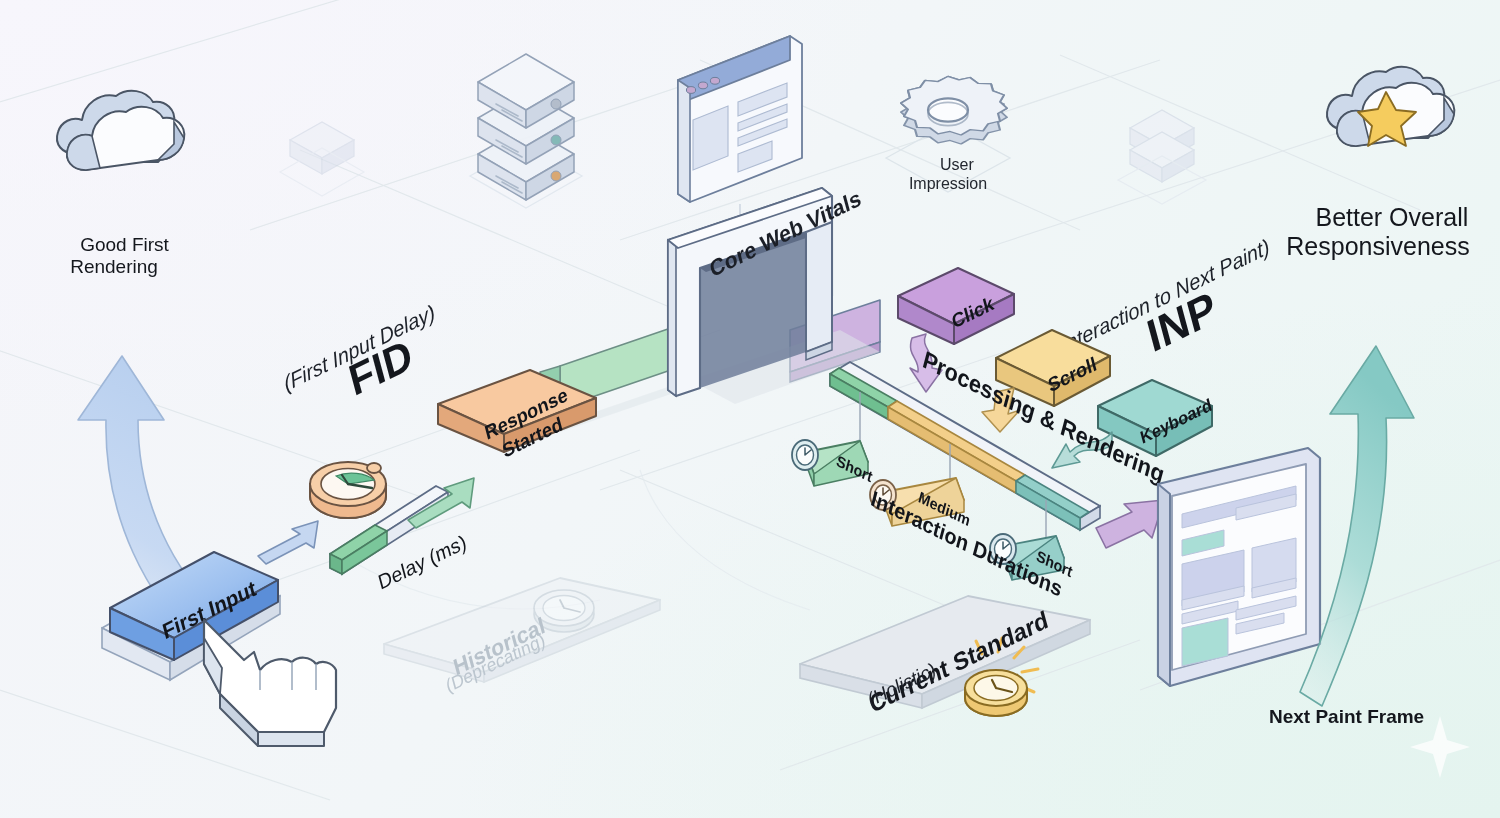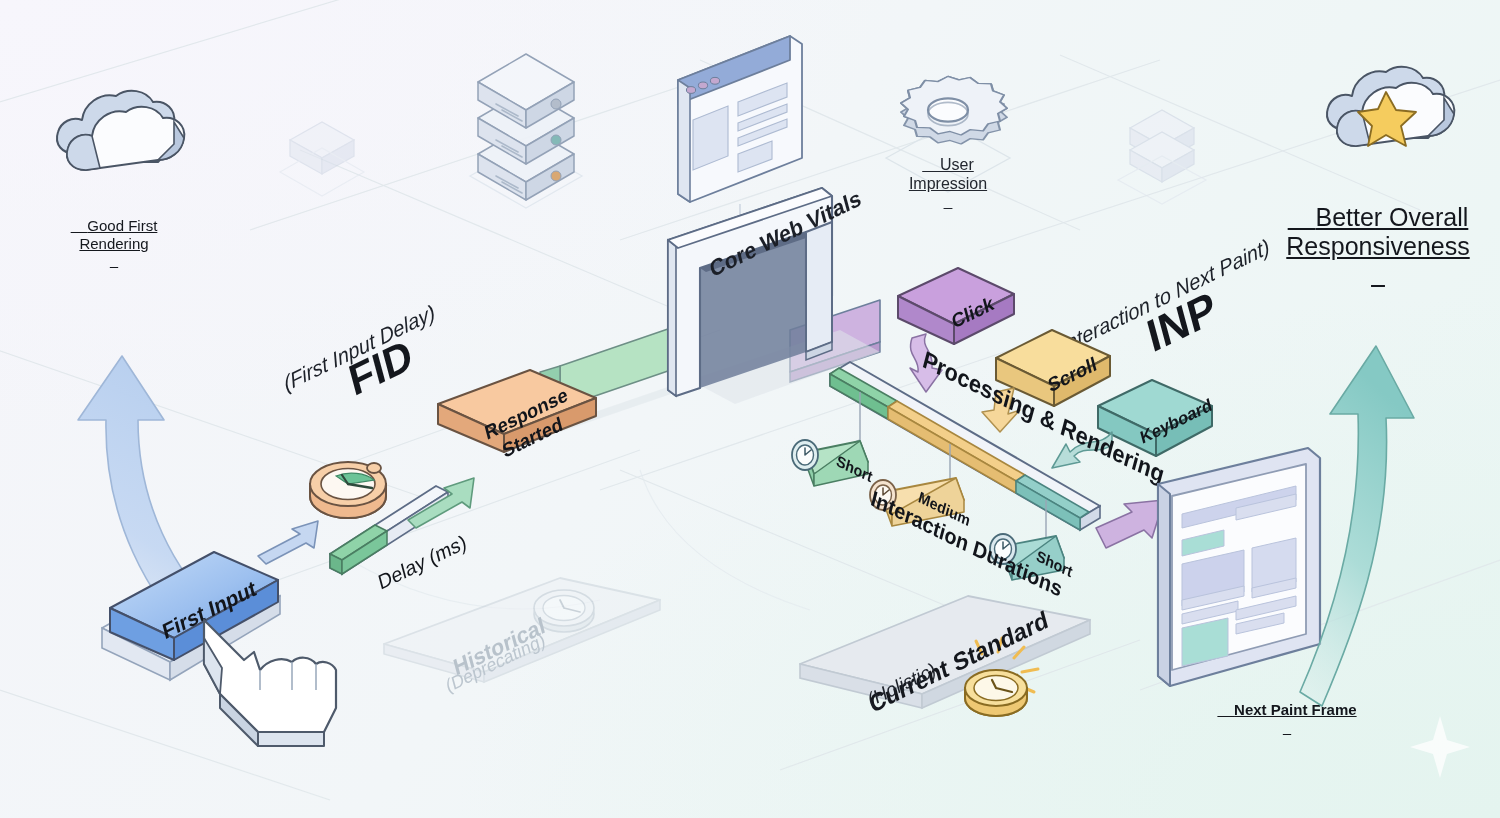--- a/index.html
+++ b/index.html
@@ -12,21 +12,21 @@
   #stage{
     position:relative;width:1500px;height:818px;overflow:hidden;
     background:
       radial-gradient(120% 110% at 100% 100%, #e4f4ef 0%, rgba(228,244,239,0) 58%),
       radial-gradient(110% 100% at 0% 0%, #f7f6fc 0%, rgba(247,246,252,0) 55%),
       linear-gradient(125deg,#f5f5fa 0%,#f2f6f8 45%,#eaf6f3 100%);
   }
   .lay{position:absolute;left:0;top:0;width:1500px;height:818px;}
   svg{display:block;overflow:visible;}
   .lbl{position:absolute;color:#16181d;line-height:1.15;white-space:pre;}
-  .lbl.c{text-align:center;transform:translateX(-50%);text-decoration:underline;}
+  .lbl.c{text-align:center;transform:translateX(-50%);}
   
   .iso30{display:inline-block;transform:rotate(-26deg) skewX(-11deg);}
   .iso30b{display:inline-block;transform:rotate(26deg) skewX(11deg);}
 </style>
 </head>
 <body>
 
 <div id="stage">
 
   <svg class="lay" viewBox="0 0 1500 818">
@@ -194,21 +194,21 @@
     </defs>
     <path d="M196 640 C 150 600, 104 520, 106 420 L 78 420 L 122 356 L 164 420 L 138 420 C 138 506, 176 572, 218 612 Z" fill="url(#blueArrow)" stroke="#9fb7d8" stroke-width="1.6" stroke-linejoin="round"></path>
 
     <g transform="translate(52,82)">
       <path d="M24 72 C10 72 2 62 6 50 C9 40 20 34 30 38 C32 22 48 10 64 14 C76 5 94 8 101 20 C114 18 124 28 122 40 L122 62 L106 80 L40 80 Z" fill="#cdd9ea" stroke="#4a5565" stroke-width="2" stroke-linejoin="round"></path>
       <path d="M34 88 C20 88 12 78 16 66 C19 56 30 50 40 54 C42 38 58 26 74 30 C86 21 104 24 111 36 C124 34 134 44 132 56 C130 70 118 78 106 78 L48 86 Z" fill="#fbfcfe" stroke="#4a5565" stroke-width="2" stroke-linejoin="round"></path>
       <path d="M16 66 C12 78 20 88 34 88 L48 86 L40 54 C30 50 19 56 16 66 Z" fill="#cdd9ea" stroke="#4a5565" stroke-width="1.6"></path>
       <path d="M106 78 C118 78 130 70 132 56 L122 40 L122 62 Z" fill="#b9c8de" stroke="#4a5565" stroke-width="1.6"></path>
     </g>
   </svg>
-  <div class="lbl c" style="left:114px;top:200px;font-size:15px;color:#14171d;">
+  <div class="lbl c" style="left:114px;top:212px;font-size:19px;color:#14171d;">
     <span>Good First</span><br><span>Rendering</span>
   </div>
 
   <svg class="lay" viewBox="0 0 1500 818">
     <defs>
       <linearGradient id="keyGrad" x1="0" y1="0" x2="1" y2="1">
         <stop offset="0" stop-color="#c5dcf8"></stop>
         <stop offset="0.55" stop-color="#9dc0ef"></stop>
         <stop offset="1" stop-color="#6e9fe2"></stop>
       </linearGradient>
@@ -424,21 +424,21 @@
         <path d="M104 100 L148 90 L148 134 L104 144 Z" fill="#d5dbef"></path>
         <path d="M34 152 L96 138 L96 148 L34 162 Z" fill="#d9deef"></path>
         <path d="M104 140 L148 130 L148 140 L104 150 Z" fill="#d9deef"></path>
         <path d="M34 166 L90 153 L90 163 L34 176 Z" fill="#d9deef"></path>
         <path d="M34 180 L80 170 L80 208 L34 218 Z" fill="#a9ded6"></path>
         <path d="M88 162 L148 148 L148 158 L88 172 Z" fill="#d9deef"></path>
         <path d="M88 176 L136 165 L136 175 L88 186 Z" fill="#d9deef"></path>
       </g>
     </g>
   </svg>
-  <div class="lbl c" style="left:1287px;top:684px;font-size:15px;font-weight:700;color:#14171d;">
+  <div class="lbl c" style="left:1336px;top:684px;font-size:19px;font-weight:700;color:#14171d;">
     <span>Next Paint Frame</span>
   </div>
 
   <svg class="lay" viewBox="0 0 1500 818">
     <path d="M1322 706 C 1352 636, 1392 538, 1386 418 L 1414 418 L 1376 346 L 1330 414 L 1358 414 C 1362 526, 1330 624, 1300 692 Z" fill="url(#tealArrow)" stroke="#6aaaa4" stroke-width="1.6" stroke-linejoin="round"></path>
   </svg>
 
   <svg class="lay" viewBox="0 0 1500 818">
     <g transform="translate(1322,58)">
       <path d="M24 72 C10 72 2 62 6 50 C9 40 20 34 30 38 C32 22 48 10 64 14 C76 5 94 8 101 20 C114 18 124 28 122 40 L122 62 L106 80 L40 80 Z" fill="#cdd9ea" stroke="#4a5565" stroke-width="2" stroke-linejoin="round"></path>

